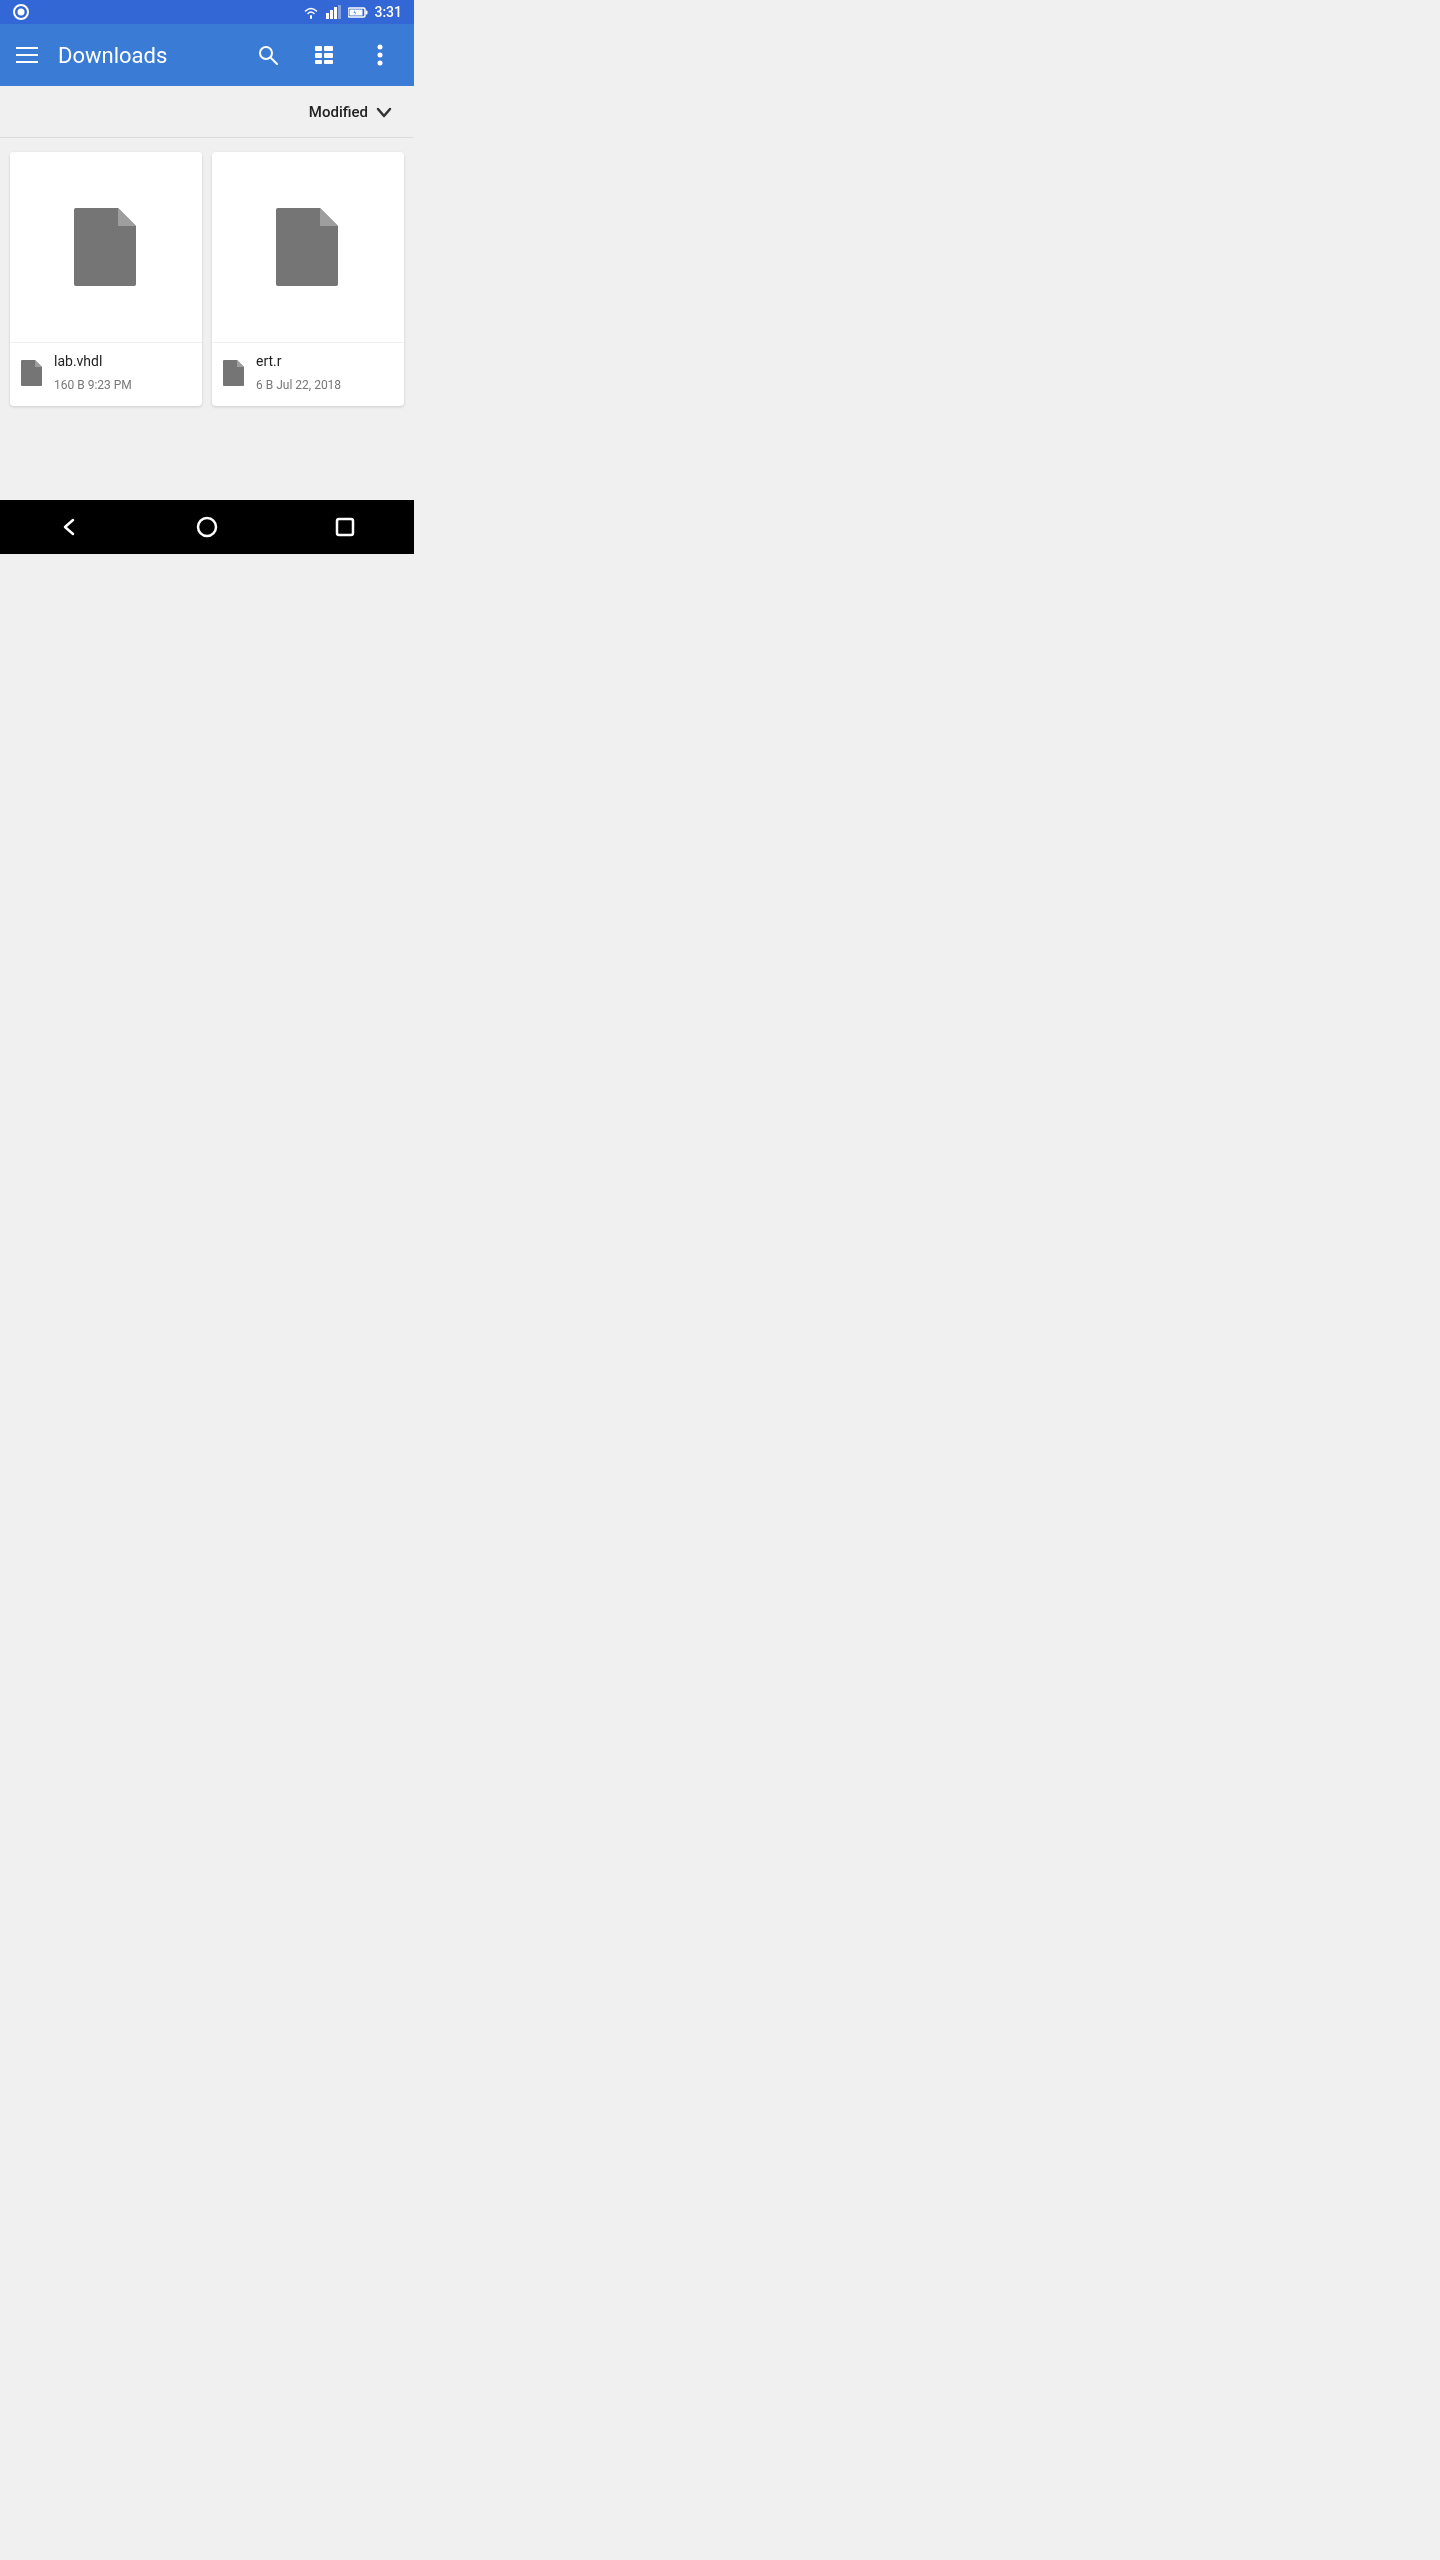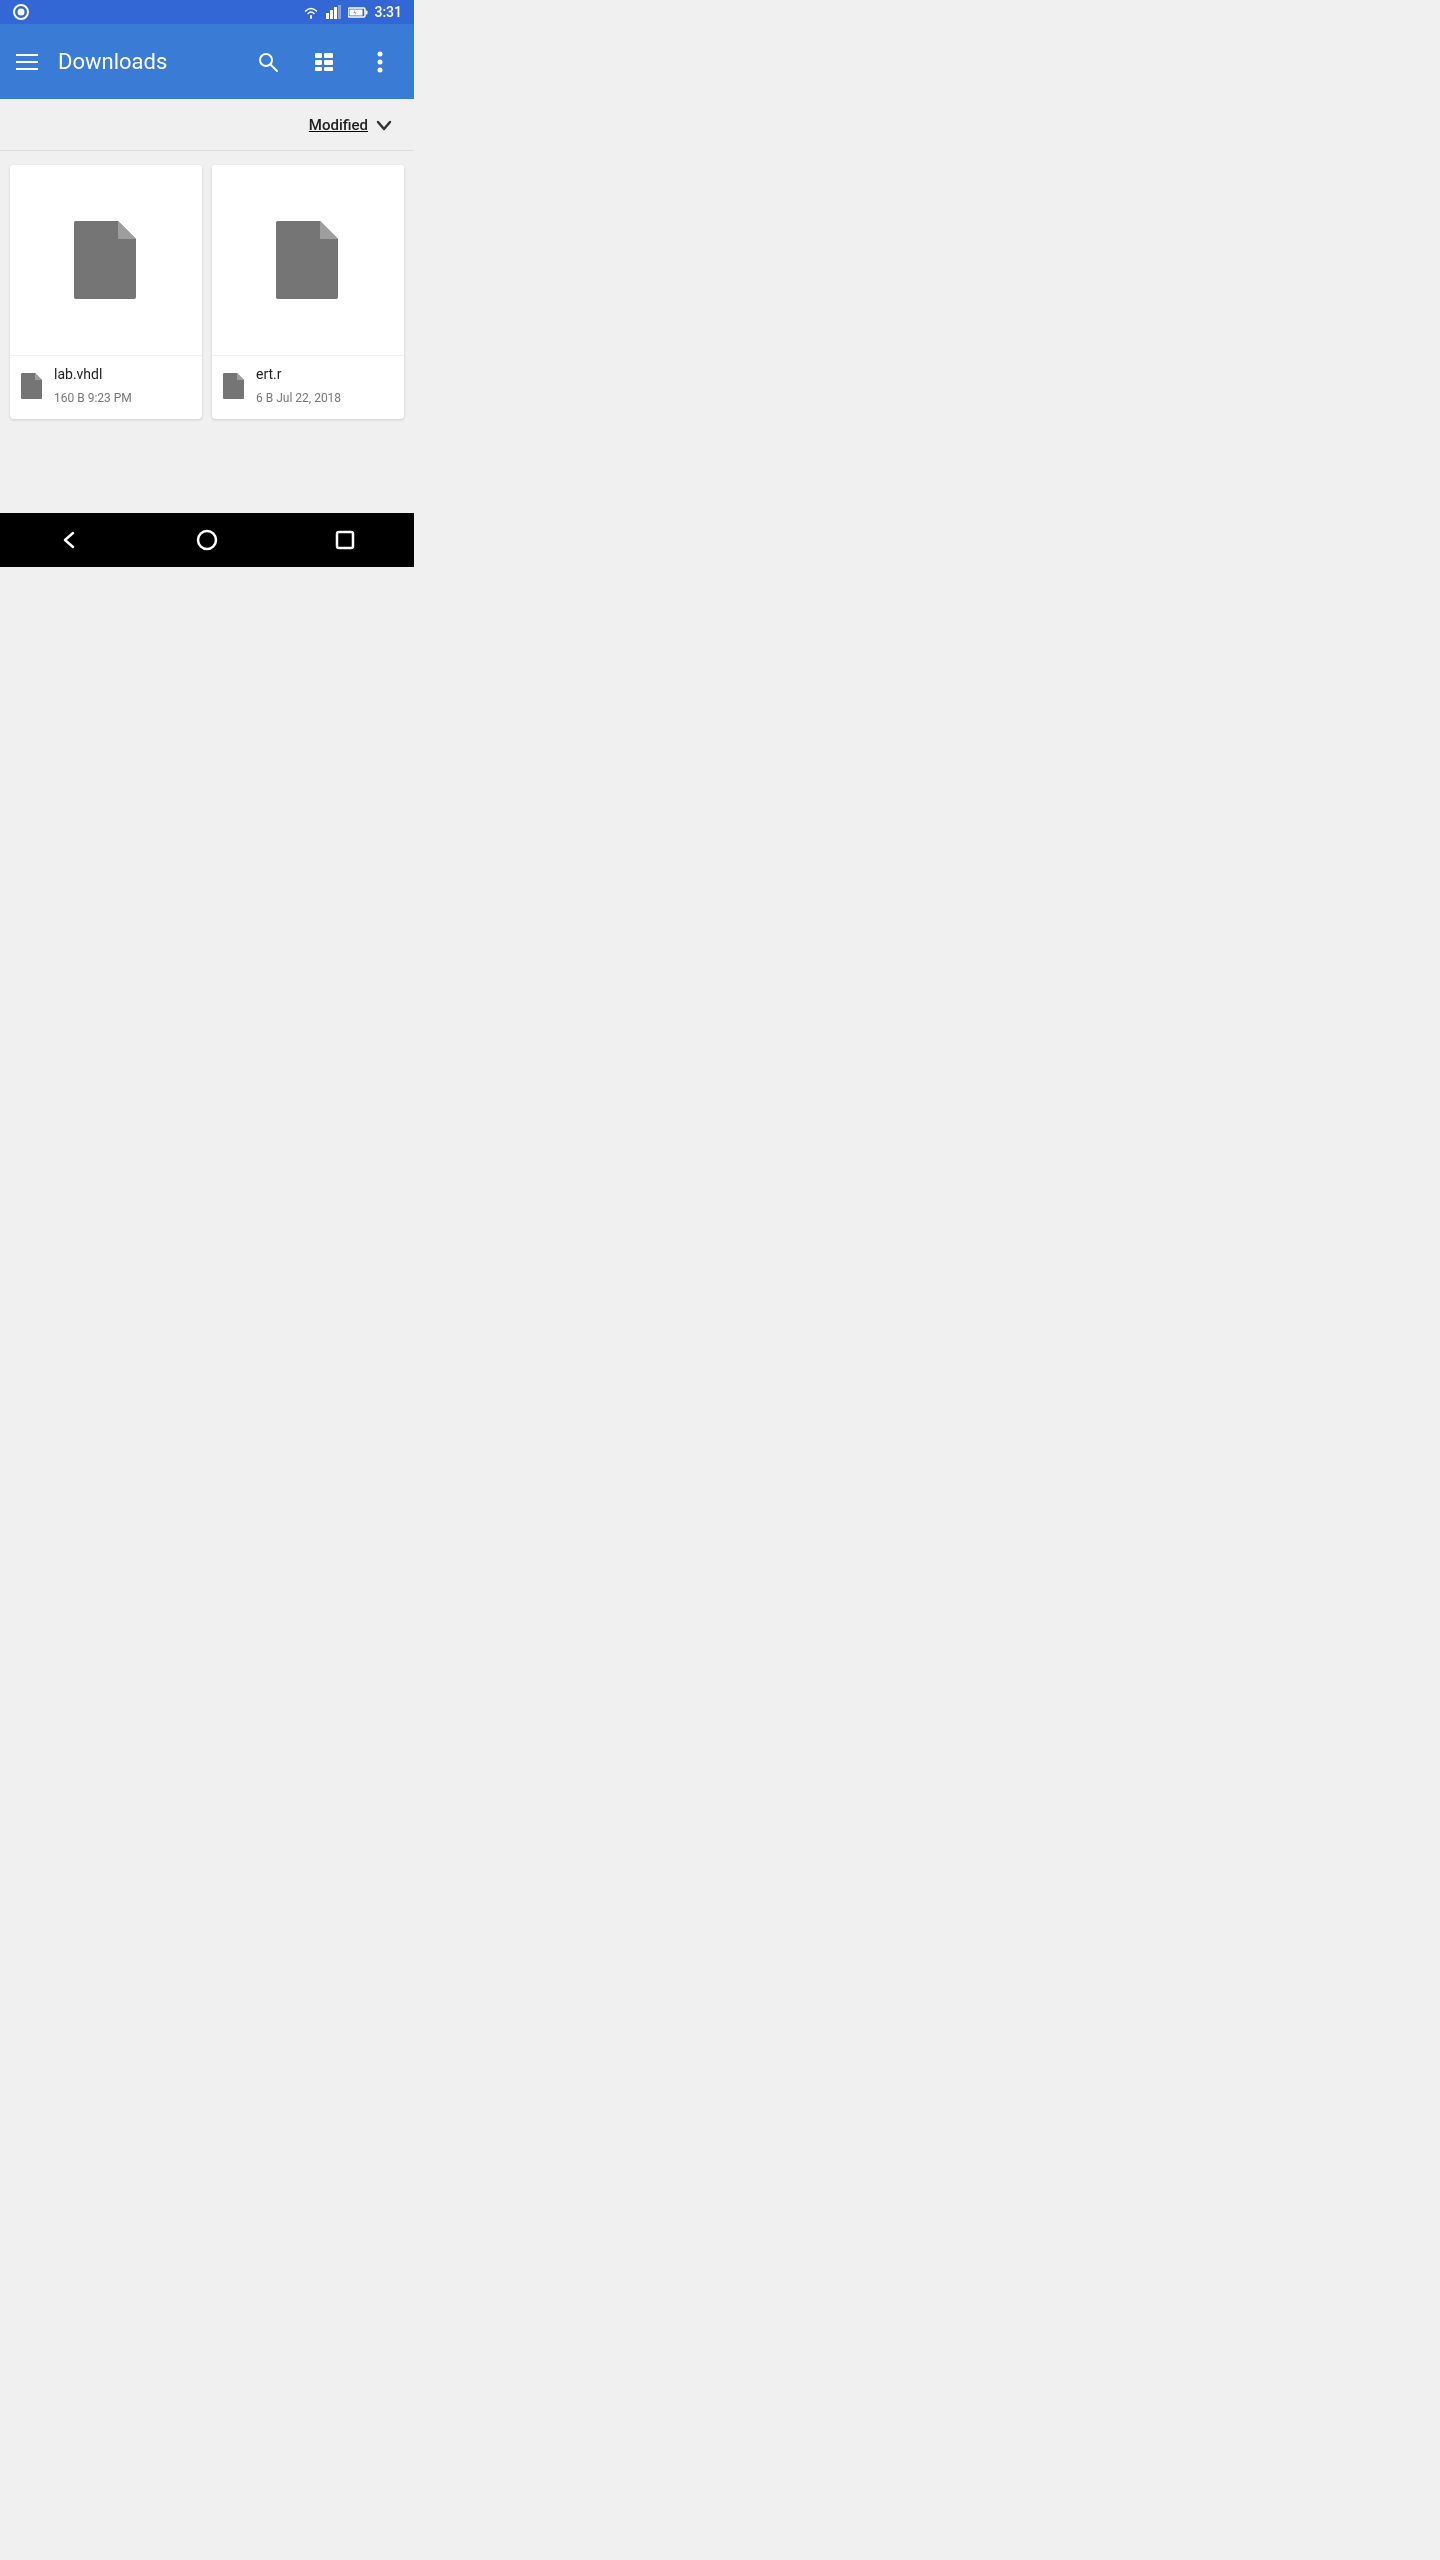--- a/index.html
+++ b/index.html
@@ -40,21 +40,21 @@
 
     .status-time {
       color: white;
       font-size: 14px;
       font-weight: 500;
     }
 
     
     .app-bar {
       background: #3a7bd5;
-      height: 75px;
+      height: 62px;
       display: flex;
       align-items: center;
       padding: 0 16px;
       gap: 20px;
     }
 
     .app-bar-title {
       color: white;
       font-size: 22px;
       font-weight: 400;
@@ -80,21 +80,20 @@
       justify-content: flex-end;
       padding: 0 20px;
       border-bottom: 1px solid #ddd;
     }
 
     .sort-control {
       display: flex;
       align-items: center;
       gap: 6px;
       cursor: pointer;
-      text-decoration: underline;
     }
 
     .sort-label {
       font-size: 15px;
       color: #222;
       font-weight: 500;
     }
 
     
     .file-grid {

